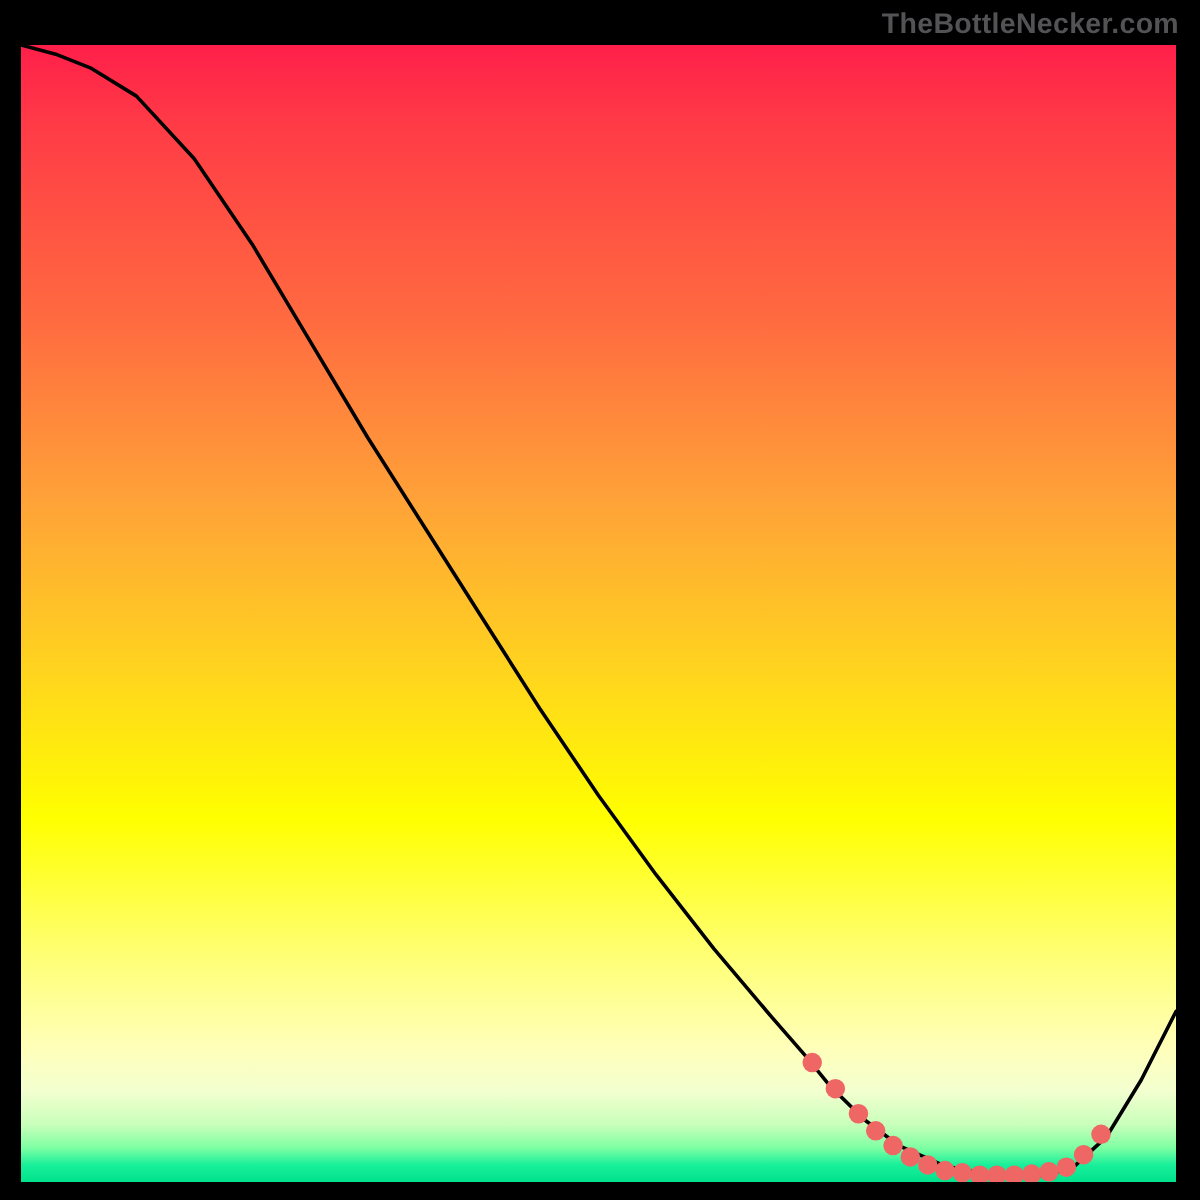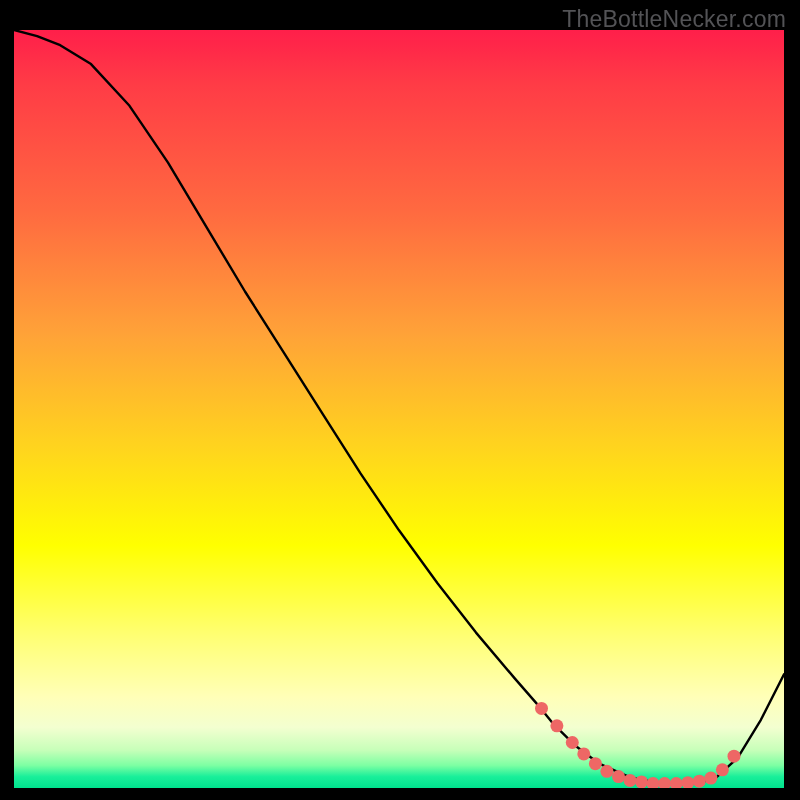--- a/index.html
+++ b/index.html
@@ -10,23 +10,23 @@
     background: #000;
     overflow: hidden;
     font-family: Arial, Helvetica, sans-serif;
   }
   
   .watermark {
     position: absolute;
     top: 6px;
     right: 14px;
     color: #535356;
-    font-size: 23px;
+    font-size: 19px;
     letter-spacing: 0.2px;
-    font-weight: 400;
+    font-weight: 700;
     z-index: 5;
     user-select: none;
     pointer-events: none;
   }
   
   .plot {
     position: absolute;
     left: 14px;
     top: 30px;
     width: 770px;

